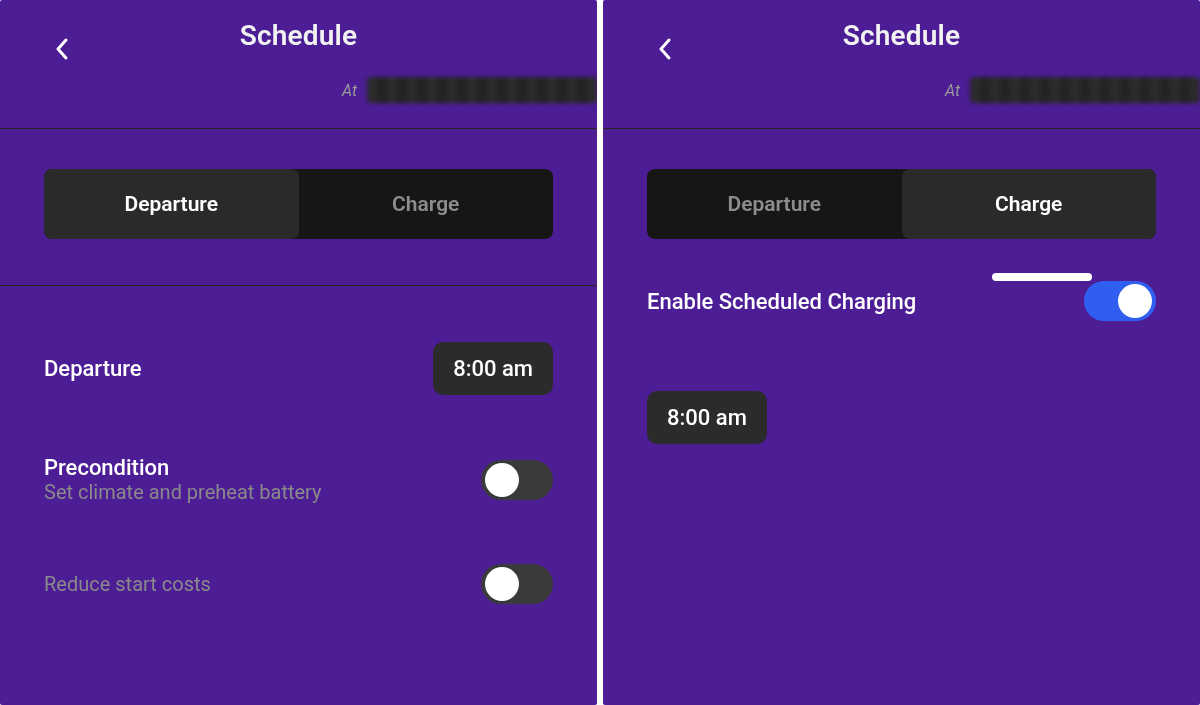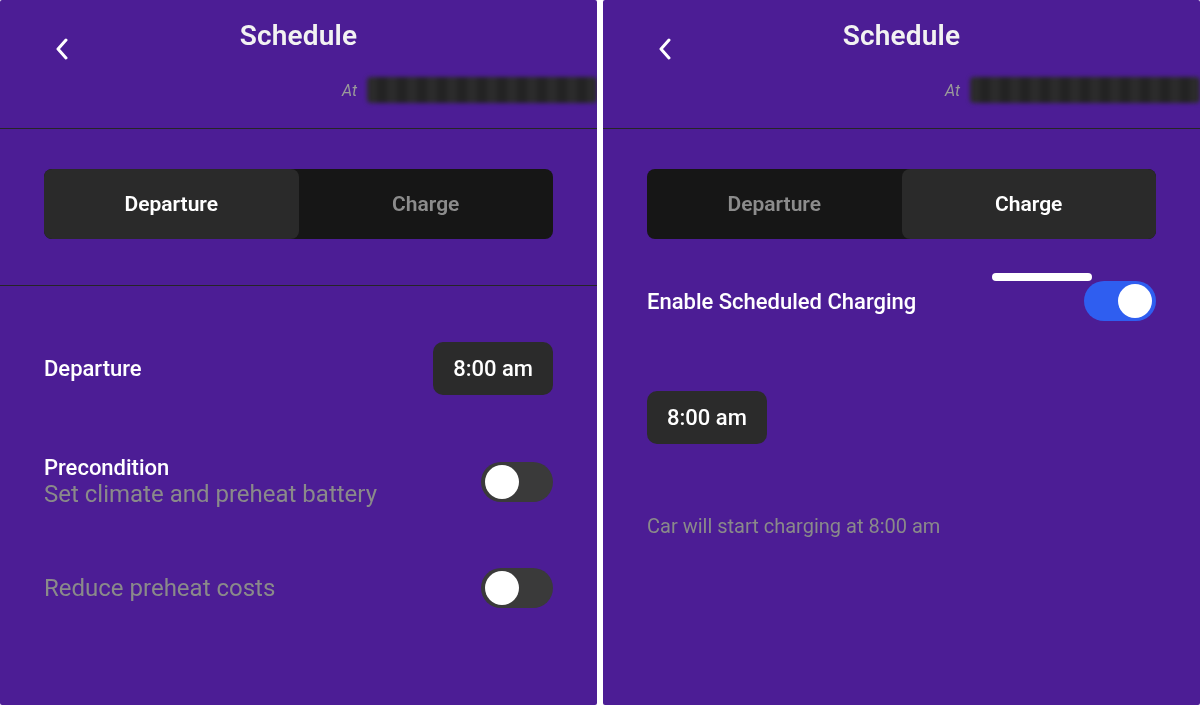--- a/index.html
+++ b/index.html
@@ -110,21 +110,21 @@
   }
   .row.mt-big { margin-top: 56px; }
   .row.mt-med { margin-top: 60px; }
   .label-col { display: flex; flex-direction: column; }
   .label {
     font-size: 22px;
     color: #ffffff;
     font-weight: 500;
   }
   .sublabel {
-    font-size: 24px;
+    font-size: 20px;
     color: #8a8a8a;
     font-weight: 400;
   }
   .time-pill {
     background: #2b2b2b;
     color: #ffffff;
     font-size: 22px;
     font-weight: 500;
     padding: 14px 20px;
     border-radius: 10px;
@@ -201,21 +201,21 @@
           <div class="label">Precondition</div>
           <div class="sublabel">Set climate and preheat battery</div>
         </div>
         <div class="toggle off">
           <div class="knob"></div>
         </div>
       </div>
 
       <div class="row mt-med">
         <div class="label-col">
-          <div class="sublabel">Reduce preheat costs</div>
+          <div class="sublabel">Reduce start costs</div>
         </div>
         <div class="toggle off">
           <div class="knob"></div>
         </div>
       </div>
     </div>
   </div>
 
   <div class="gap"></div>
 
@@ -246,17 +246,16 @@
         <div class="label">Enable Scheduled Charging</div>
         <div class="toggle on">
           <div class="knob"></div>
         </div>
       </div>
 
       <div class="row" style="margin-top:70px">
         <div class="time-pill">8:00 am</div>
       </div>
 
-      <div class="hint">Car will start charging at 8:00 am</div>
     </div>
   </div>
 
 </div>
 
 </body></html>

